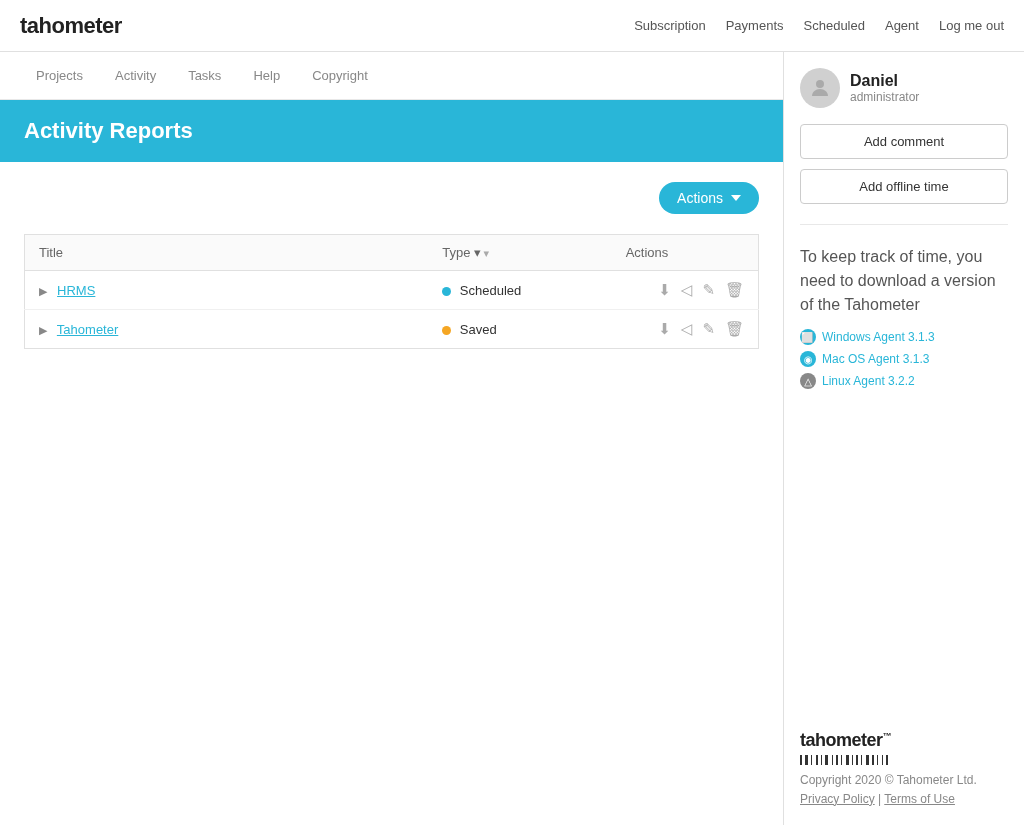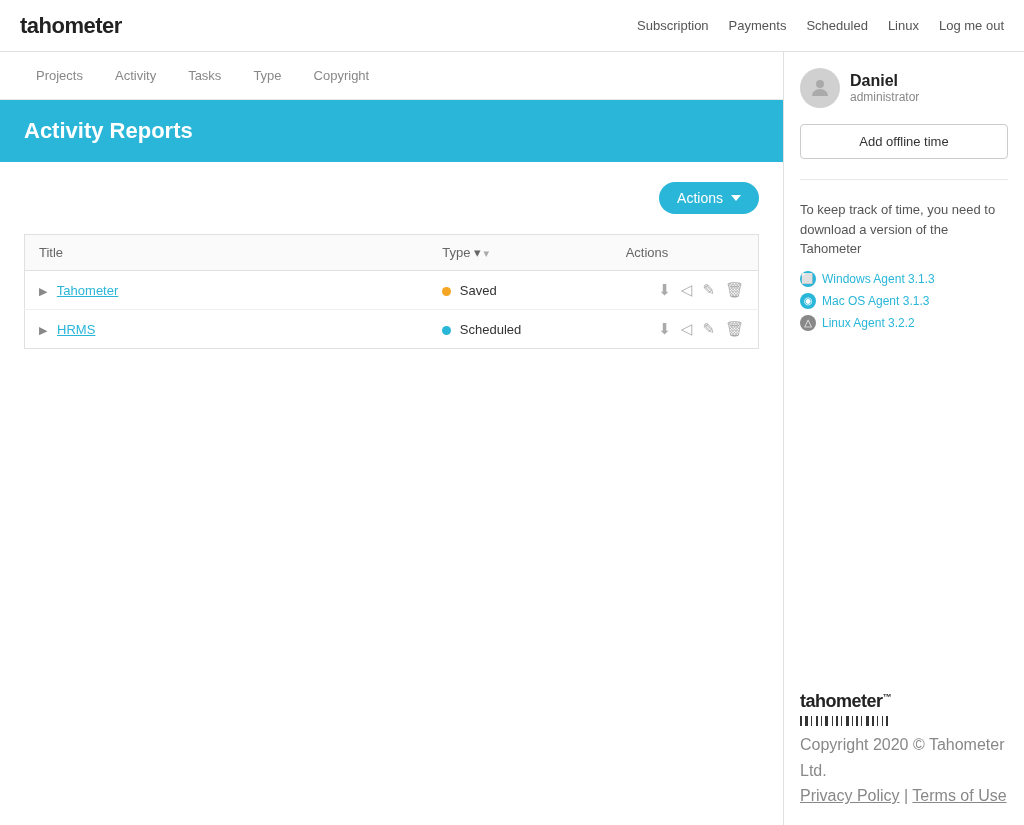--- a/index.html
+++ b/index.html
@@ -224,21 +224,21 @@
       background: #fff;
       color: #333;
       font-size: 13px;
       cursor: pointer;
       text-align: center;
       margin-bottom: 10px;
       font-weight: 500;
     }
 
     .sidebar-info {
-      font-size: 13px;
+      font-size: 16px;
       color: #555;
       line-height: 1.5;
       margin: 10px 0 12px 0;
     }
     .download-links {
       display: flex;
       flex-direction: column;
       gap: 6px;
       margin-bottom: 20px;
     }
@@ -283,21 +283,21 @@
       display: flex;
       gap: 1px;
       margin-bottom: 6px;
       height: 10px;
     }
     .barcode-bar {
       background: #333;
       height: 100%;
     }
     .footer-copy {
-      font-size: 16px;
+      font-size: 12px;
       color: #888;
       line-height: 1.6;
     }
     .footer-copy a {
       color: #888;
       text-decoration: underline;
       cursor: pointer;
     }
 
     .divider {
@@ -308,34 +308,34 @@
   </style>
 </head>
 <body>
 
 <div class="top-nav">
   <div class="logo">tahometer</div>
   <div class="top-nav-links">
     <a href="#">Subscription</a>
     <a href="#">Payments</a>
     <a href="#">Scheduled</a>
-    <a href="#">Linux</a>
+    <a href="#">Agent</a>
     <a href="#">Log me out</a>
   </div>
 </div>
 
 <div class="main-layout">
 
   <div class="content-area">
 
     <div class="secondary-nav">
       <a href="#">Projects</a>
       <a href="#">Activity</a>
       <a href="#">Tasks</a>
-      <a href="#">Type</a>
+      <a href="#">Help</a>
       <a href="#">Copyright</a>
     </div>
 
     <div class="page-header">
       <h1>Activity Reports</h1>
     </div>
 
     <div class="content-body">
 
       <div class="actions-btn-row">
@@ -351,44 +351,44 @@
             <th class="col-title">Title</th>
             <th class="col-type sortable">Type ▾</th>
             <th class="col-actions">Actions</th>
           </tr>
         </thead>
         <tbody>
 
           <tr>
             <td>
               <span class="expand-btn">▶</span>
-              <a class="report-link">Tahometer</a>
+              <a class="report-link">HRMS</a>
             </td>
             <td>
-              <span class="dot dot-yellow"></span>
-              <span>Saved</span>
+              <span class="dot dot-blue"></span>
+              <span>Scheduled</span>
             </td>
             <td class="col-actions">
               <div class="action-icons">
                 <span class="action-icon">⬇</span>
                 <span class="action-icon">◁</span>
                 <span class="action-icon">✎</span>
                 <span class="action-icon">🗑</span>
               </div>
             </td>
           </tr>
 
           <tr>
             <td>
               <span class="expand-btn">▶</span>
-              <a class="report-link">HRMS</a>
+              <a class="report-link">Tahometer</a>
             </td>
             <td>
-              <span class="dot dot-blue"></span>
-              <span>Scheduled</span>
+              <span class="dot dot-yellow"></span>
+              <span>Saved</span>
             </td>
             <td class="col-actions">
               <div class="action-icons">
                 <span class="action-icon">⬇</span>
                 <span class="action-icon">◁</span>
                 <span class="action-icon">✎</span>
                 <span class="action-icon">🗑</span>
               </div>
             </td>
           </tr>
@@ -407,20 +407,21 @@
           <circle cx="12" cy="8" r="4" fill="#aaa"></circle>
           <path d="M4 20c0-4 3.6-7 8-7s8 3 8 7" fill="#aaa"></path>
         </svg>
       </div>
       <div>
         <div class="user-name">Daniel</div>
         <div class="user-role">administrator</div>
       </div>
     </div>
 
+    <button class="sidebar-btn">Add comment</button>
     <button class="sidebar-btn">Add offline time</button>
 
     <div class="divider"></div>
 
     <div class="sidebar-info">To keep track of time, you need to download a version of the Tahometer</div>
 
     <div class="download-links">
       <a class="download-link" href="#">
         <span class="dl-icon dl-icon-blue">⬜</span>
         <span>Windows Agent 3.1.3</span>

